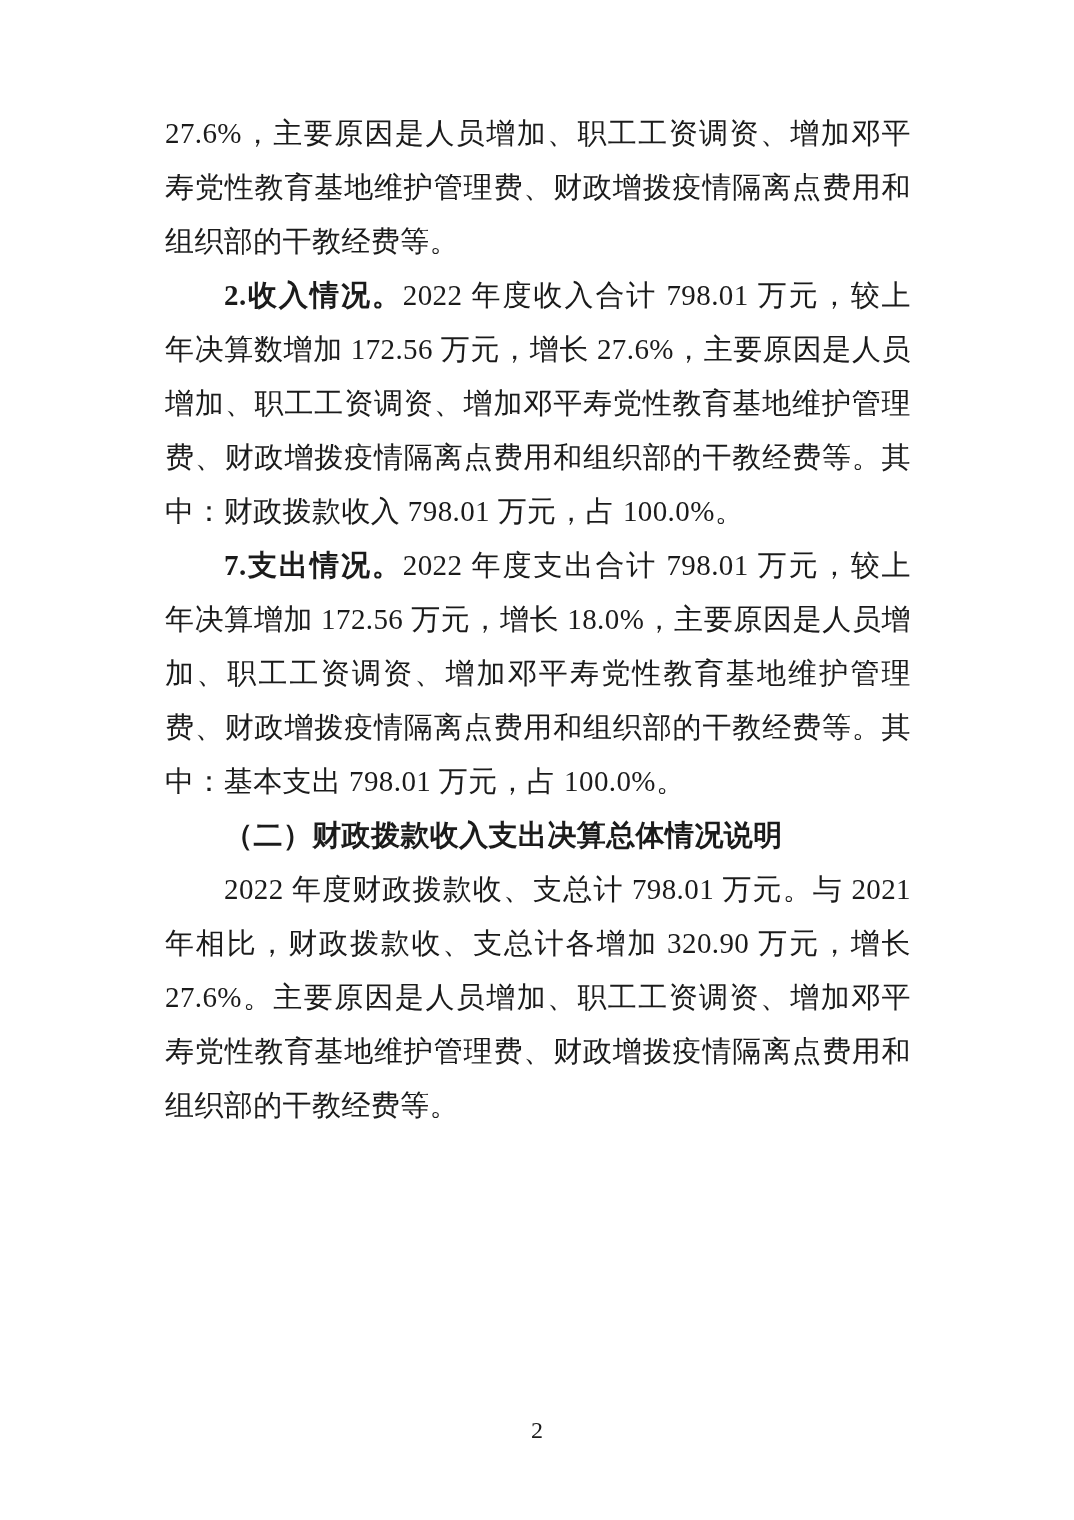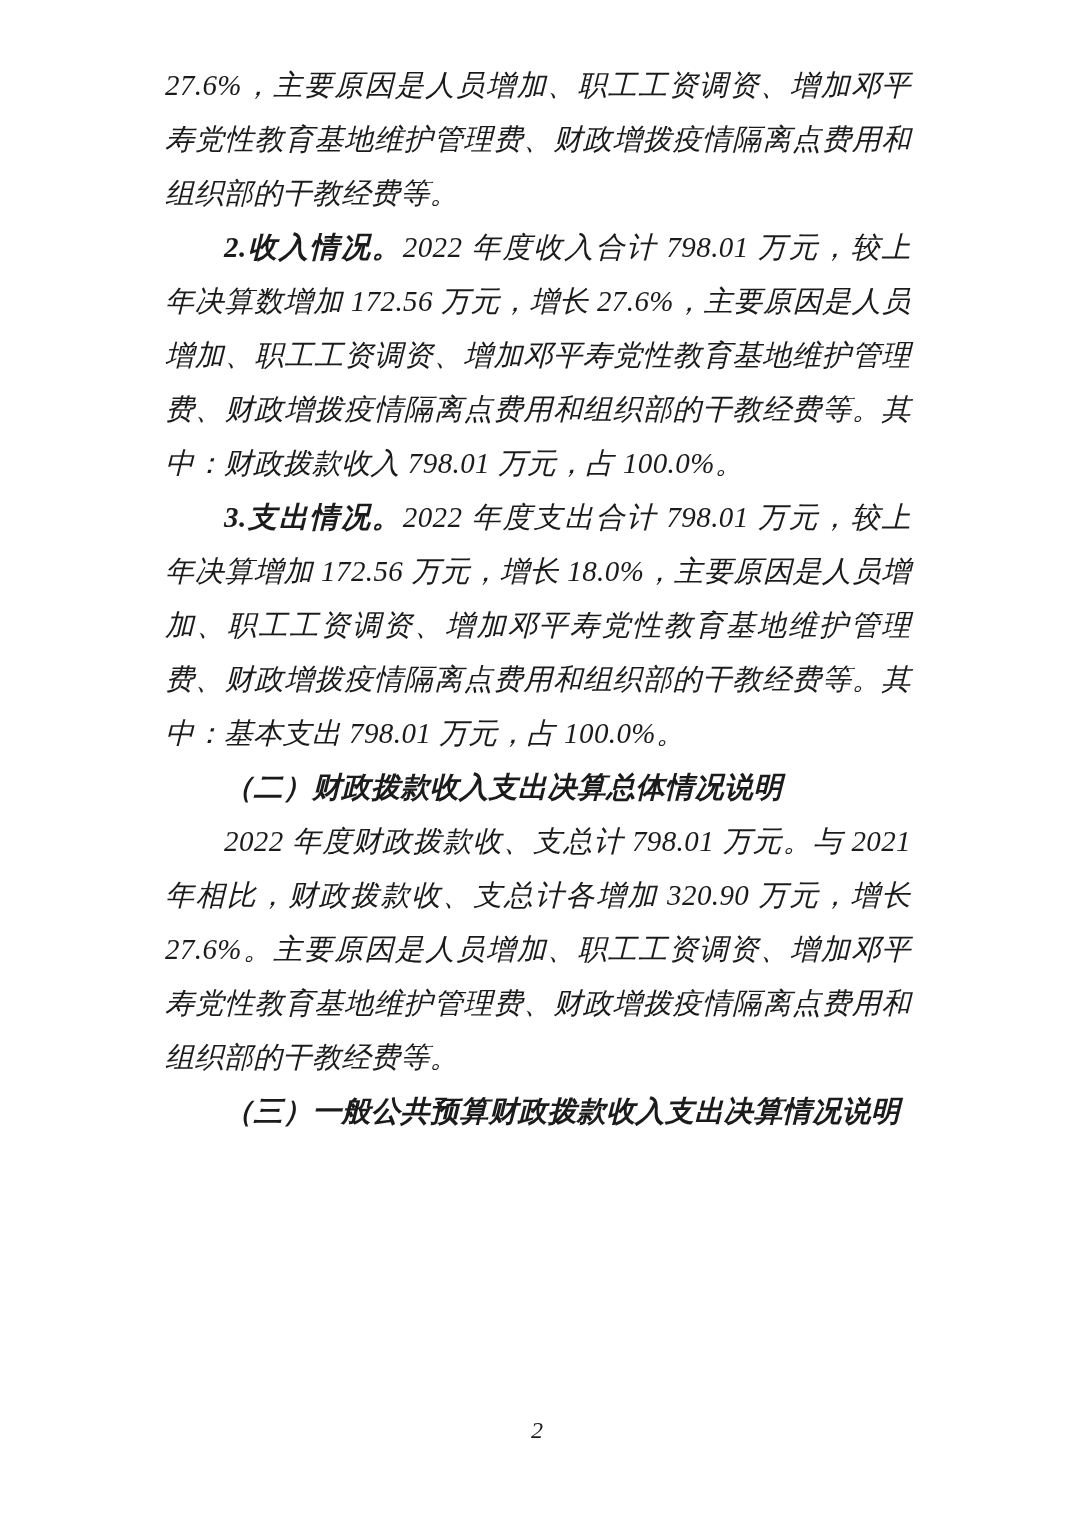--- a/index.html
+++ b/index.html
@@ -11,23 +11,22 @@
     height: 1520px;
     background: #ffffff;
     position: relative;
     overflow: hidden;
     font-family: "Liberation Serif", "DejaVu Serif", serif;
   }
   .page {
     position: absolute;
     top: 0; left: 0; right: 0; bottom: 0;
     box-sizing: border-box;
-    padding: 58px 163px 0 165px;
+    padding: 106px 163px 0 165px;
     color: #1b1b1b;
-    font-style: italic;
   }
   .text-block p.para {
     margin: 0;
     font-size: 29px;
     line-height: 54px;
     text-align: justify;
     text-justify: inter-ideograph;
     letter-spacing: 0.4px;
   }
   .text-block p.para.indent {
@@ -51,19 +50,18 @@
     color: #1b1b1b;
   }
 </style>
 </head>
 <body style="background: rgb(255, 255, 255);">
 
 <div class="page" style="color: rgb(27, 27, 27);">
   <div class="text-block">
       <p class="para"><span>27.6%，主要原因是人员增加、职工工资调资、增加邓平寿党性教育基地维护管理费、财政增拨疫情隔离点费用和组织部的干教经费等。</span></p>
       <p class="para indent"><span class="bold">2.收入情况。</span><span>2022 年度收入合计 798.01 万元，较上年决算数增加 172.56 万元，增长 27.6%，主要原因是人员增加、职工工资调资、增加邓平寿党性教育基地维护管理费、财政增拨疫情隔离点费用和组织部的干教经费等。其中：财政拨款收入 798.01 万元，占 100.0%。</span></p>
-      <p class="para indent"><span class="bold">3.支出情况。</span><span>2022 年度支出合计 798.01 万元，较上年决算增加 172.56 万元，增长 18.0%，主要原因是人员增加、职工工资调资、增加邓平寿党性教育基地维护管理费、财政增拨疫情隔离点费用和组织部的干教经费等。其中：基本支出 798.01 万元，占 100.0%。</span></p>
+      <p class="para indent"><span class="bold">7.支出情况。</span><span>2022 年度支出合计 798.01 万元，较上年决算增加 172.56 万元，增长 18.0%，主要原因是人员增加、职工工资调资、增加邓平寿党性教育基地维护管理费、财政增拨疫情隔离点费用和组织部的干教经费等。其中：基本支出 798.01 万元，占 100.0%。</span></p>
       <p class="para indent"><span class="bold">（二）财政拨款收入支出决算总体情况说明</span></p>
       <p class="para indent"><span>2022 年度财政拨款收、支总计 798.01 万元。与 2021 年相比，财政拨款收、支总计各增加 320.90 万元，增长 27.6%。主要原因是人员增加、职工工资调资、增加邓平寿党性教育基地维护管理费、财政增拨疫情隔离点费用和组织部的干教经费等。</span></p>
-      <p class="para indent"><span class="bold">（三）一般公共预算财政拨款收入支出决算情况说明</span></p>
     </div>
   <div class="page-number">2</div>
 </div>
 
 </body></html>

